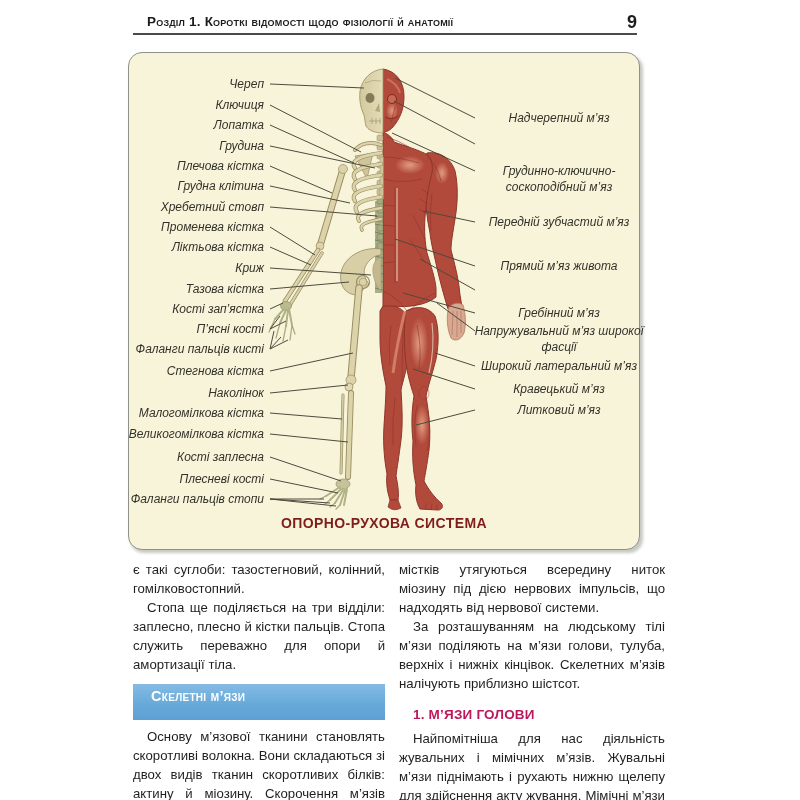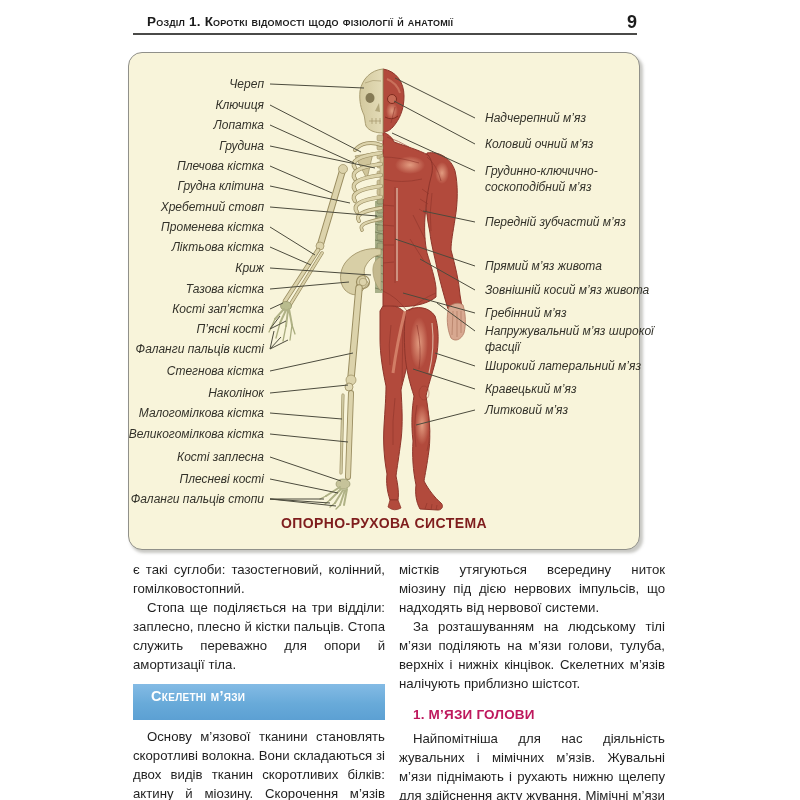--- a/index.html
+++ b/index.html
@@ -29,21 +29,21 @@
     position:absolute;left:128px;top:52px;width:510px;height:496px;
     background:#f8f4da;border:1.4px solid #90908a;border-radius:14px;
     box-shadow:2.5px 3px 3px rgba(110,110,100,.38);
   }
   .figure-box svg{position:absolute;left:0;top:0;}
   .fig-label{
     position:absolute;font-size:12px;font-style:italic;color:#33322a;
     line-height:16px;
   }
   .lbl-l{right:375px;text-align:center;white-space:nowrap;}
-  .lbl-r{left:356px;width:180px;text-align:left;}
+  .lbl-r{left:340px;width:180px;text-align:center;}
   .fig-caption{
     position:absolute;left:0;top:462px;width:100%;text-align:center;
     font-weight:bold;font-size:14px;color:#7f1d1d;letter-spacing:.4px;
   }
   
   .text-area{
     position:absolute;left:133px;top:560px;width:532px;
     display:flex;gap:14px;
   }
   .col{font-size:13.2px;line-height:19px;color:#1f1f1f;text-align:justify;}
@@ -268,25 +268,23 @@
   <div class="fig-label lbl-l" style="top:288px">Фаланги пальців кисті</div>
   <div class="fig-label lbl-l" style="top:310px">Стегнова кістка</div>
   <div class="fig-label lbl-l" style="top:332px">Наколінок</div>
   <div class="fig-label lbl-l" style="top:352px">Малогомілкова кістка</div>
   <div class="fig-label lbl-l" style="top:373px">Великогомілкова кістка</div>
   <div class="fig-label lbl-l" style="top:396px">Кості заплесна</div>
   <div class="fig-label lbl-l" style="top:418px">Плесневі кості</div>
   <div class="fig-label lbl-l" style="top:438px">Фаланги пальців стопи</div>
 
   <div class="fig-label lbl-r" style="top:57px">Надчерепний м’яз</div>
-  <div class="fig-label lbl-r" style="top:83px">Коловий очний м’яз</div>
   <div class="fig-label lbl-r" style="top:110px">Грудинно-ключично-соскоподібний м’яз</div>
   <div class="fig-label lbl-r" style="top:161px">Передній зубчастий м’яз</div>
   <div class="fig-label lbl-r" style="top:205px">Прямий м’яз живота</div>
-  <div class="fig-label lbl-r" style="top:229px">Зовнішній косий м’яз живота</div>
   <div class="fig-label lbl-r" style="top:252px">Гребінний м’яз</div>
   <div class="fig-label lbl-r" style="top:270px">Напружувальний м’яз широкої фасції</div>
   <div class="fig-label lbl-r" style="top:305px">Широкий латеральний м’яз</div>
   <div class="fig-label lbl-r" style="top:328px">Кравецький м’яз</div>
   <div class="fig-label lbl-r" style="top:349px">Литковий м’яз</div>
 
   <div class="fig-caption">ОПОРНО-РУХОВА СИСТЕМА</div>
 </div>
 
 <div class="text-area">

